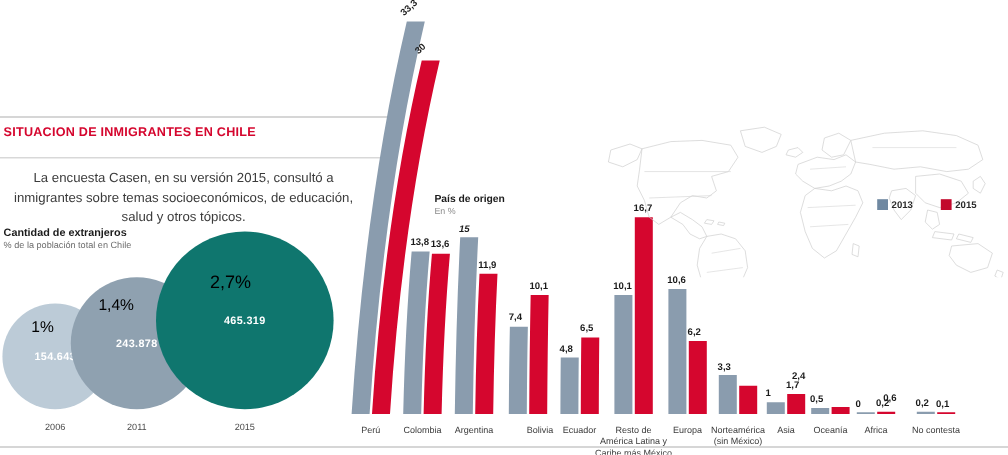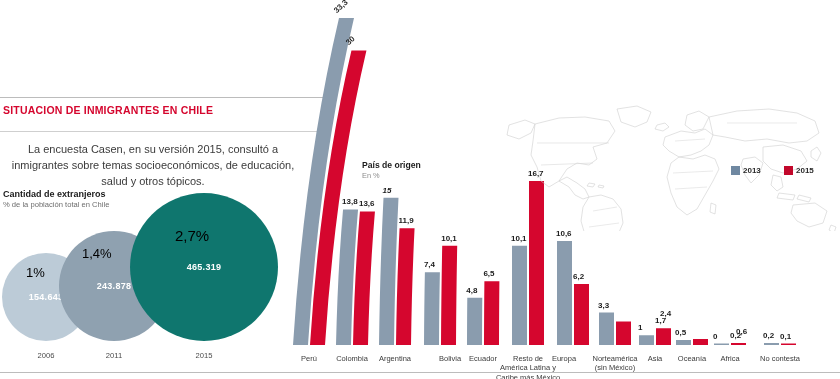--- a/index.html
+++ b/index.html
@@ -155,21 +155,21 @@
       <div class="val-label" style="left: 441.213px; top: 233.82px;">10,1</div>
       <div class="cat-label" style="left: 395px; top: 354px; width: 110px;">Bolivia</div>
       <div class="val-label" style="left: 466.288px; top: 285.865px;">4,8</div>
       <div class="val-label" style="left: 483.39px; top: 269.171px;">6,5</div>
       <div class="cat-label" style="left: 438px; top: 354px; width: 90px;">Ecuador</div>
       <div class="val-label" style="left: 511px; top: 233.82px;">10,1</div>
       <div class="val-label" style="left: 528px; top: 169.009px;">16,7</div>
       <div class="cat-label" style="left: 483px; top: 354px; width: 90px;">Resto de<br>América Latina y<br>Caribe más México</div>
       <div class="val-label" style="left: 556px; top: 228.91px;">10,6</div>
       <div class="val-label" style="left: 573px; top: 272.117px;">6,2</div>
-      <div class="cat-label" style="left: 528px; top: 354px; width: 72px;">Europa</div>
+      <div class="cat-label" style="left: 528px; top: 354px; width: 90px;">Europa</div>
       <div class="val-label" style="left: 598px; top: 300.595px;">3,3</div>
       <div class="val-label" style="left: 624px; top: 309.432px; margin-left: 36px;">2,4</div>
       <div class="cat-label" style="left: 570px; top: 354px; width: 90px;">Norteamérica<br>(sin México)</div>
       <div class="val-label" style="left: 638px; top: 323.18px;">1</div>
       <div class="val-label" style="left: 655px; top: 316.306px;">1,7</div>
       <div class="cat-label" style="left: 610px; top: 354px; width: 90px;">Asia</div>
       <div class="val-label" style="left: 675px; top: 328.09px;">0,5</div>
       <div class="val-label" style="left: 692px; top: 327.108px; padding-left: 44px;">0,6</div>
       <div class="cat-label" style="left: 647px; top: 354px; width: 90px;">Oceanía</div>
       <div class="val-label" style="left: 713px; top: 331.5px;">0</div>

